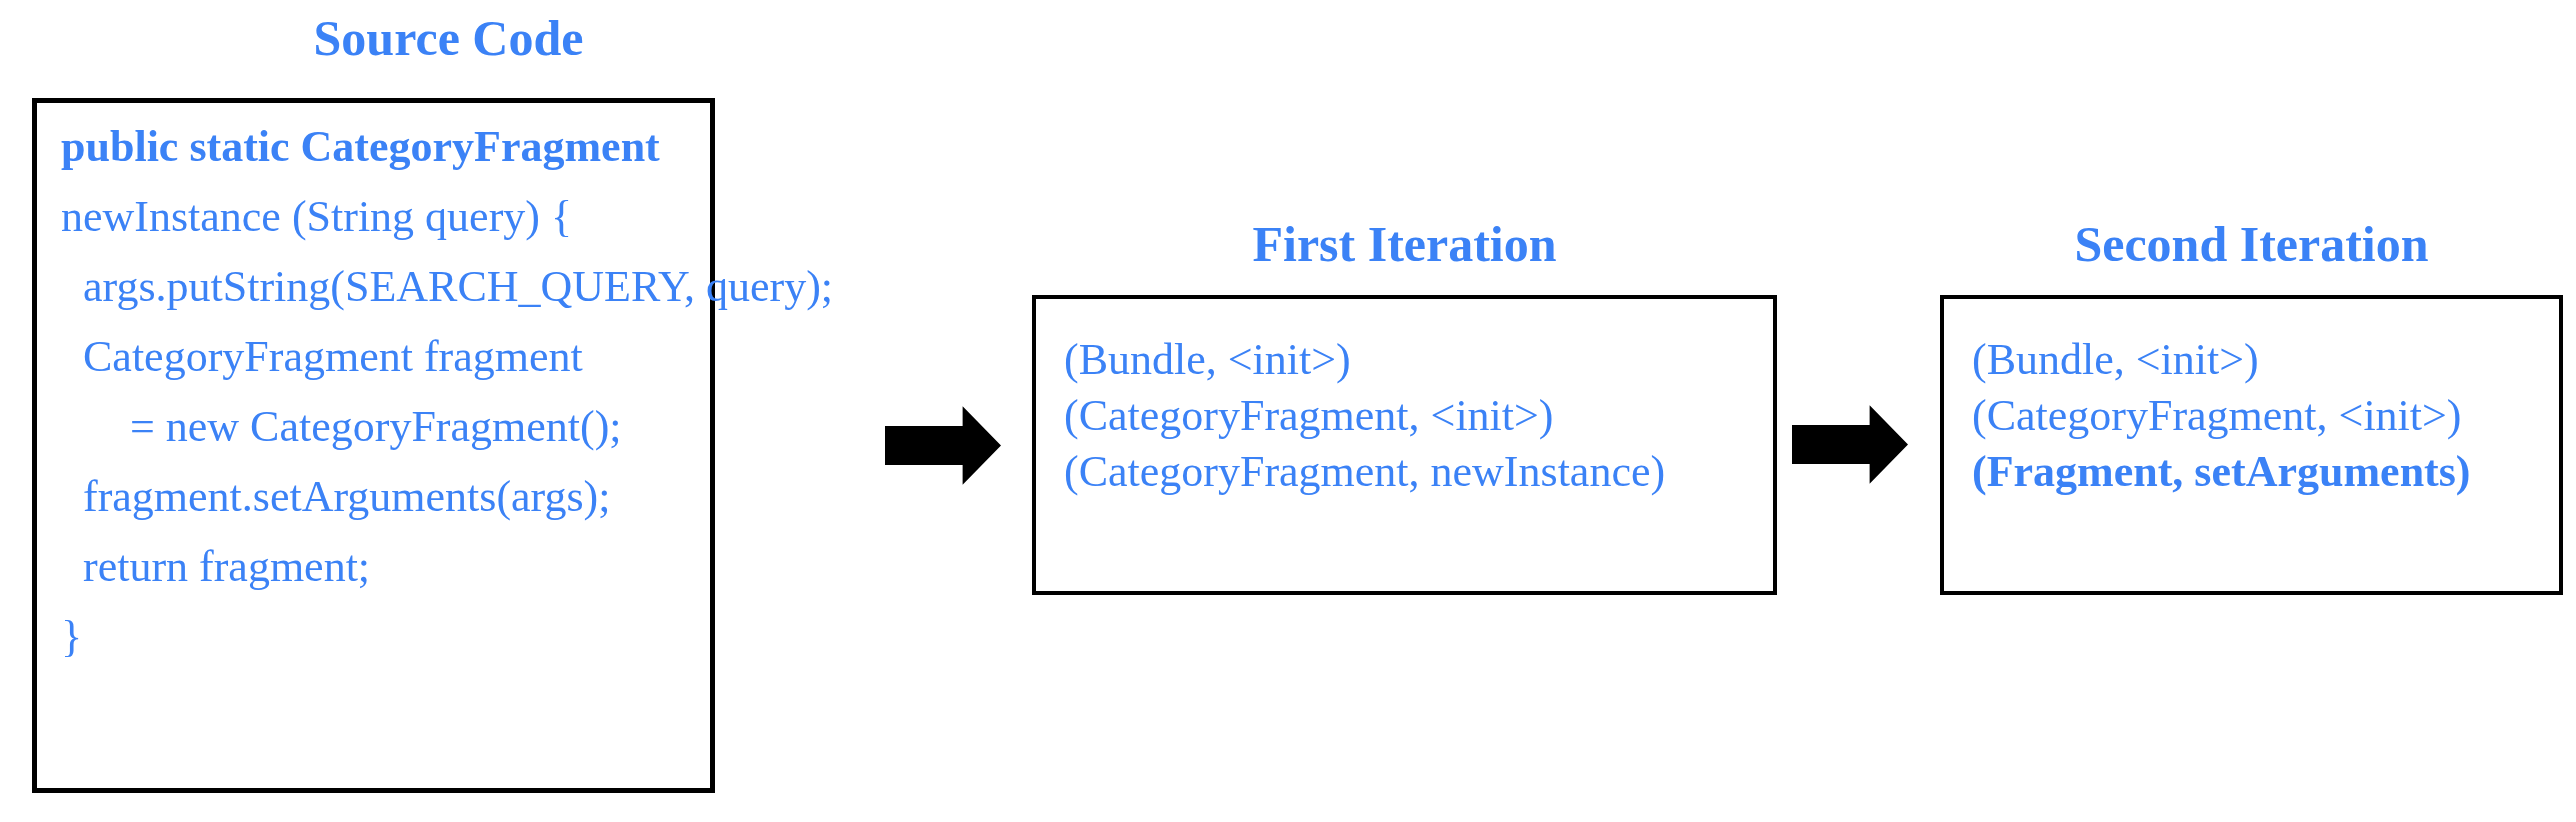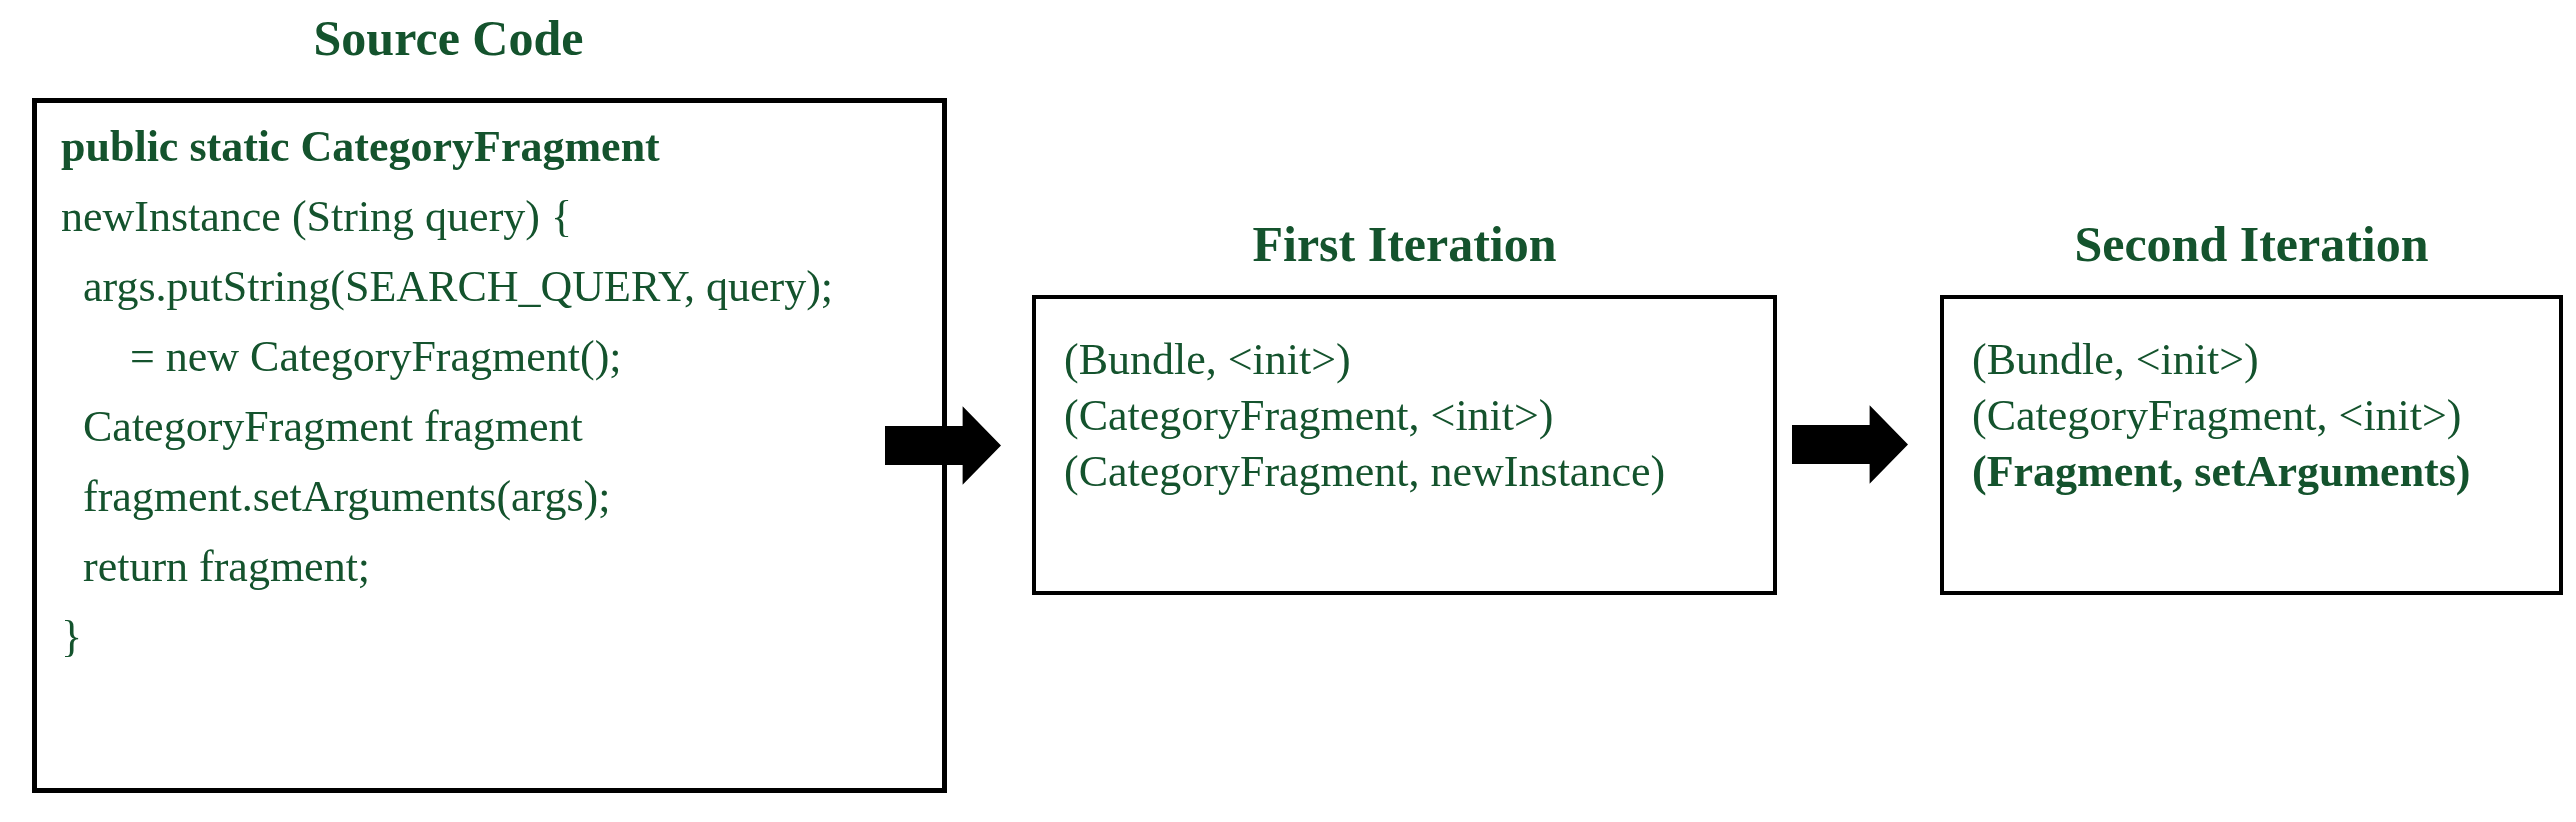--- a/index.html
+++ b/index.html
@@ -1,21 +1,21 @@
 <!DOCTYPE html>
 <html style="font-size:13.7px"><head>
 <meta charset="utf-8">
 <style>
   html, body { margin: 0; padding: 0; background: #ffffff; }
   .canvas {
     position: relative;
     width: 2576px;
     height: 822px;
     background: #ffffff;
-    color: #14532d;
+    color: #3b82f6;
     font-family: "Liberation Serif", "DejaVu Serif", serif;
     overflow: hidden;
   }
   .fig-title {
     position: absolute;
     font-weight: bold;
     font-size: 50px;
     line-height: 51px;
     text-align: center;
     white-space: nowrap;
@@ -24,21 +24,21 @@
   #title-first  { left: 1032px; width: 745px; top: 219px; }
   #title-second { left: 1940px; width: 623px; top: 219px; }
 
   .box {
     position: absolute;
     border: 5.1px solid #000000;
     background: #ffffff;
     box-sizing: border-box;
   }
   #box-source {
-    left: 32px; top: 98px; width: 915px; height: 695px;
+    left: 32px; top: 98px; width: 683px; height: 695px;
     border-width: 5.1px;
     padding: 9.4px 5.1px 0 24px;
   }
   #box-first {
     left: 1032px; top: 295px; width: 745px; height: 300px;
     border-width: 4.3px;
     padding: 33px 5.1px 0 28px;
   }
   #box-second {
     left: 1940px; top: 295px; width: 623px; height: 300px;
@@ -73,22 +73,22 @@
 <body>
 
 <div class="canvas">
 
   <div class="fig-title" id="title-source">Source Code</div>
 
   <div class="box" id="box-source">
     <div class="code-line" data-weight="bold" data-indent="0">public static CategoryFragment</div>
     <div class="code-line" data-weight="normal" data-indent="0">newInstance (String query) {</div>
     <div class="code-line" data-weight="normal" data-indent="1">args.putString(SEARCH_QUERY, query);</div>
+    <div class="code-line" data-weight="normal" data-indent="1">CategoryFragment fragment</div>
     <div class="code-line" data-weight="normal" data-indent="2">= new CategoryFragment();</div>
-    <div class="code-line" data-weight="normal" data-indent="1">CategoryFragment fragment</div>
     <div class="code-line" data-weight="normal" data-indent="1">fragment.setArguments(args);</div>
     <div class="code-line" data-weight="normal" data-indent="1">return fragment;</div>
     <div class="code-line" data-weight="normal" data-indent="0">}</div>
   </div>
 
   <div class="arrow" id="arrow-first">
     <svg viewBox="0 0 136 92">
       <polygon points="0,23 91,23 91,0 136,46 91,92 91,69 0,69" fill="#000000"></polygon>
     </svg>
   </div>

